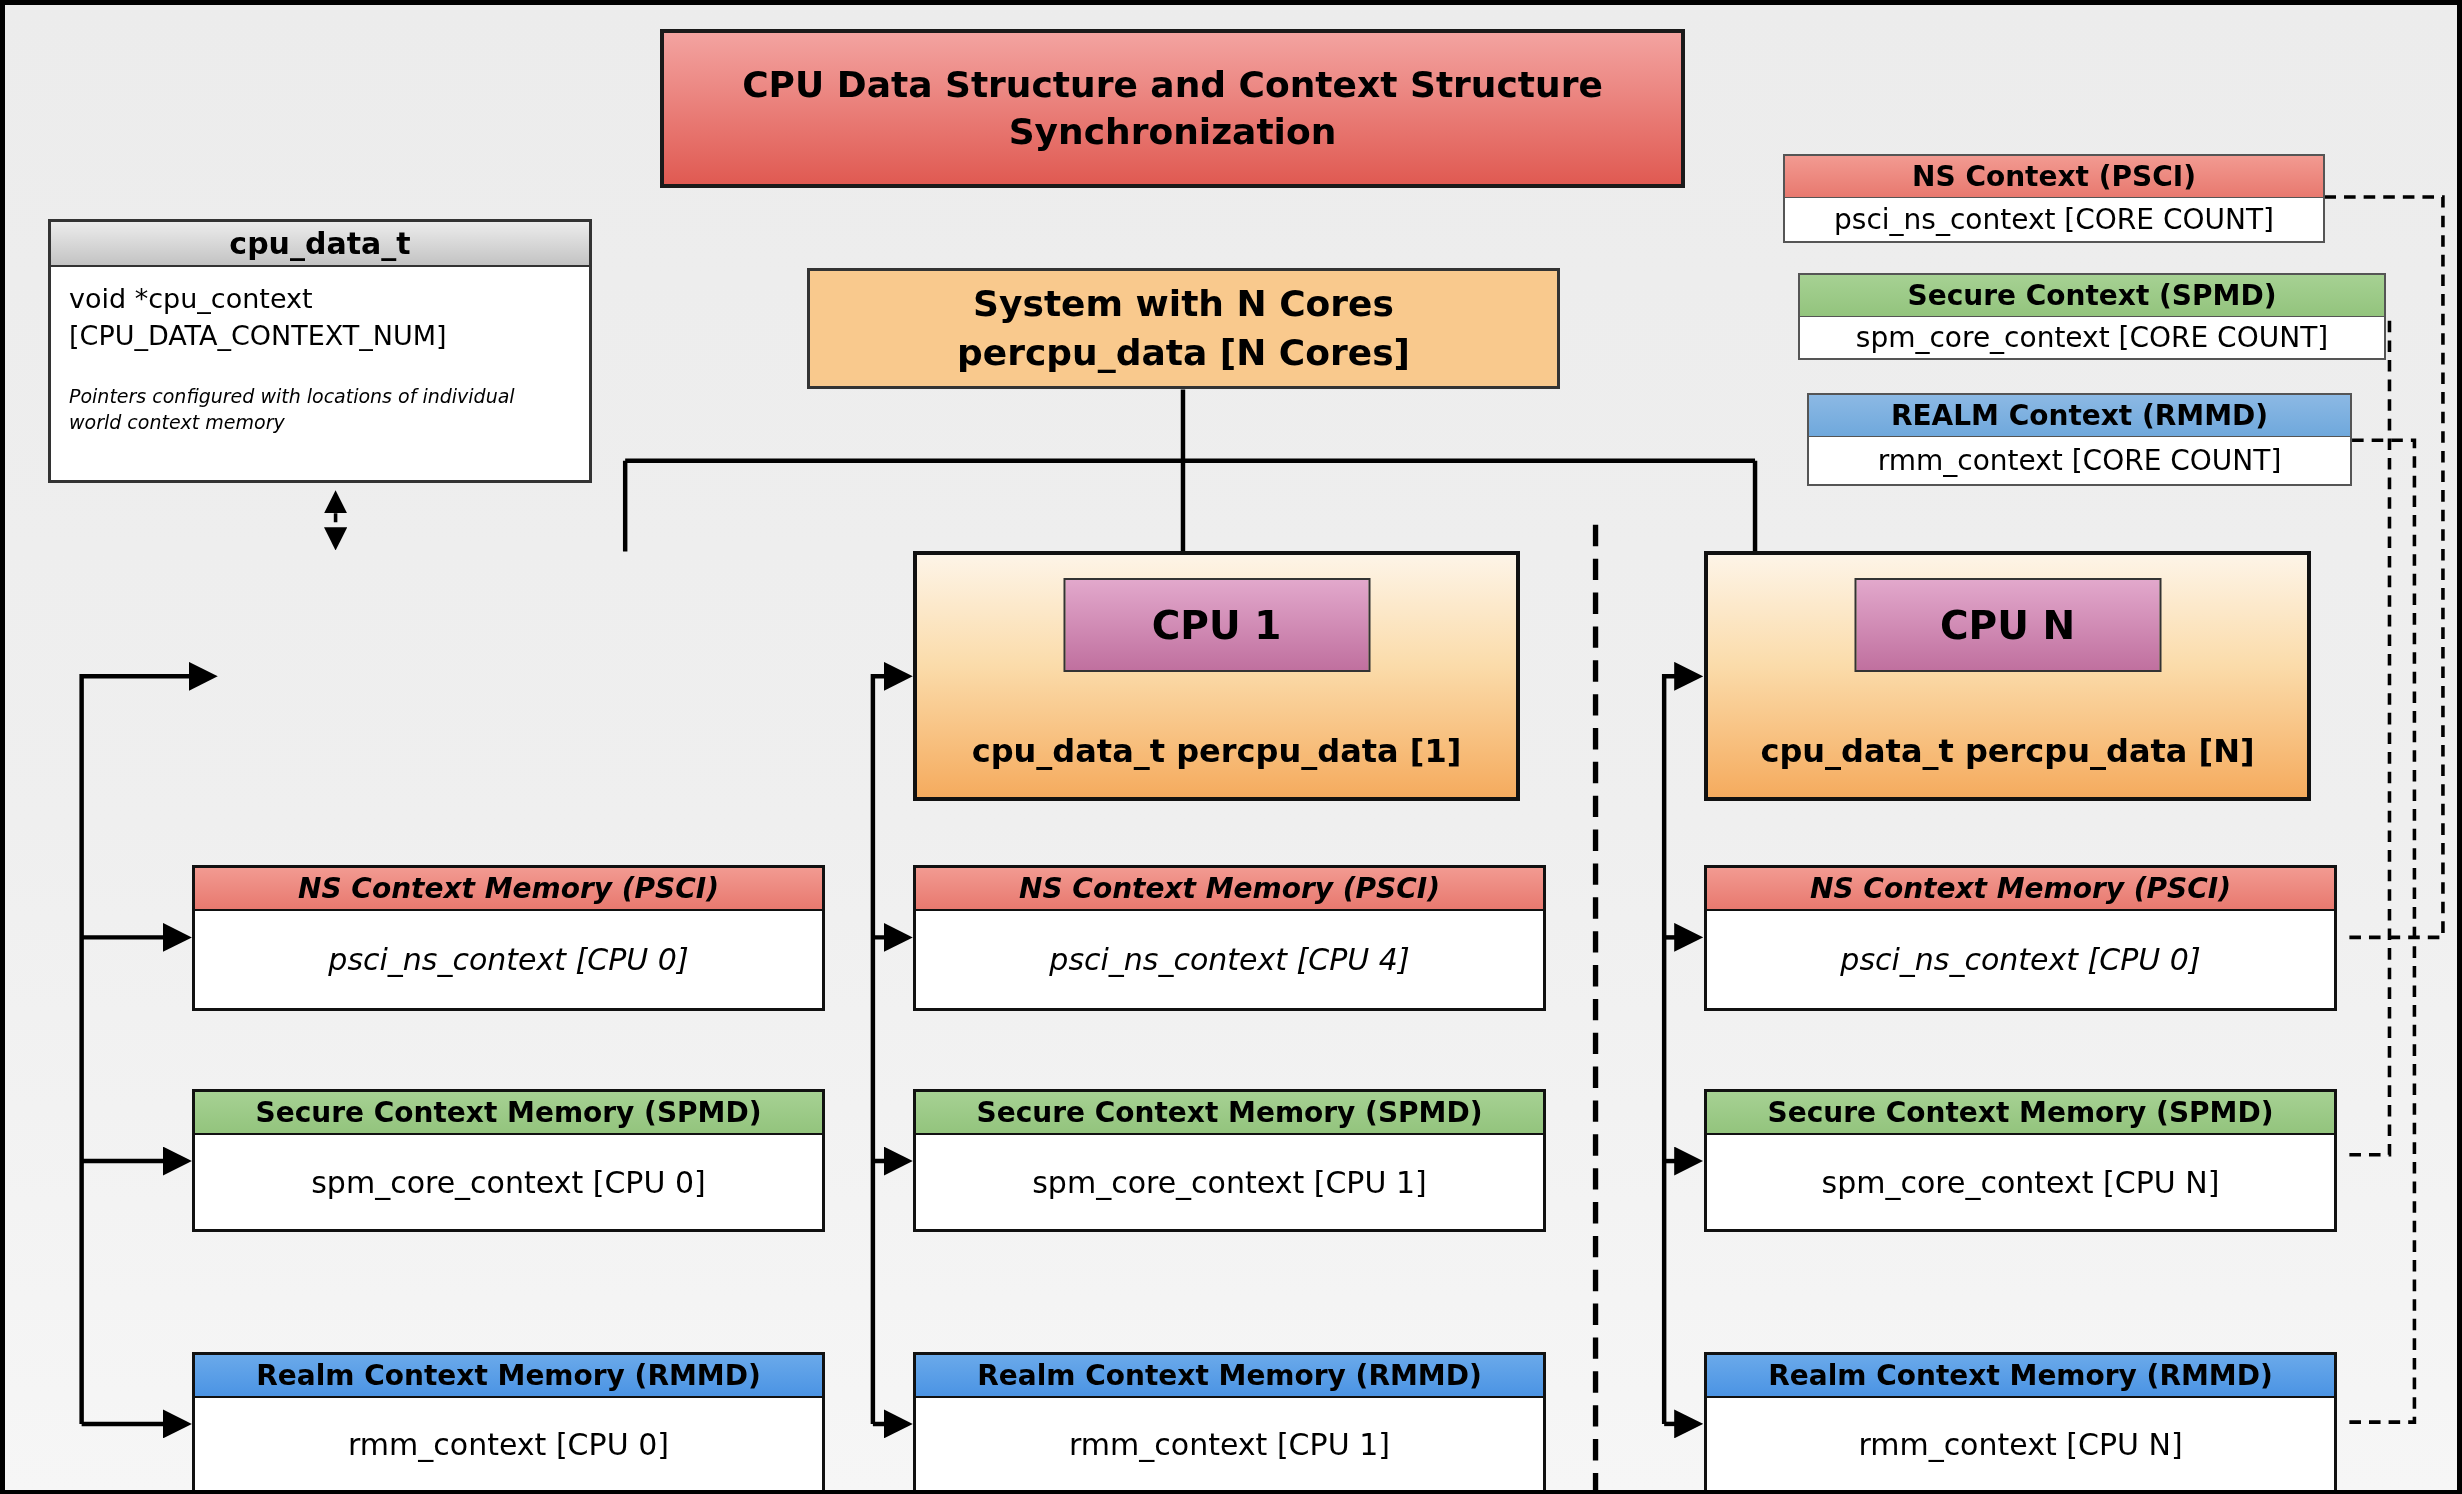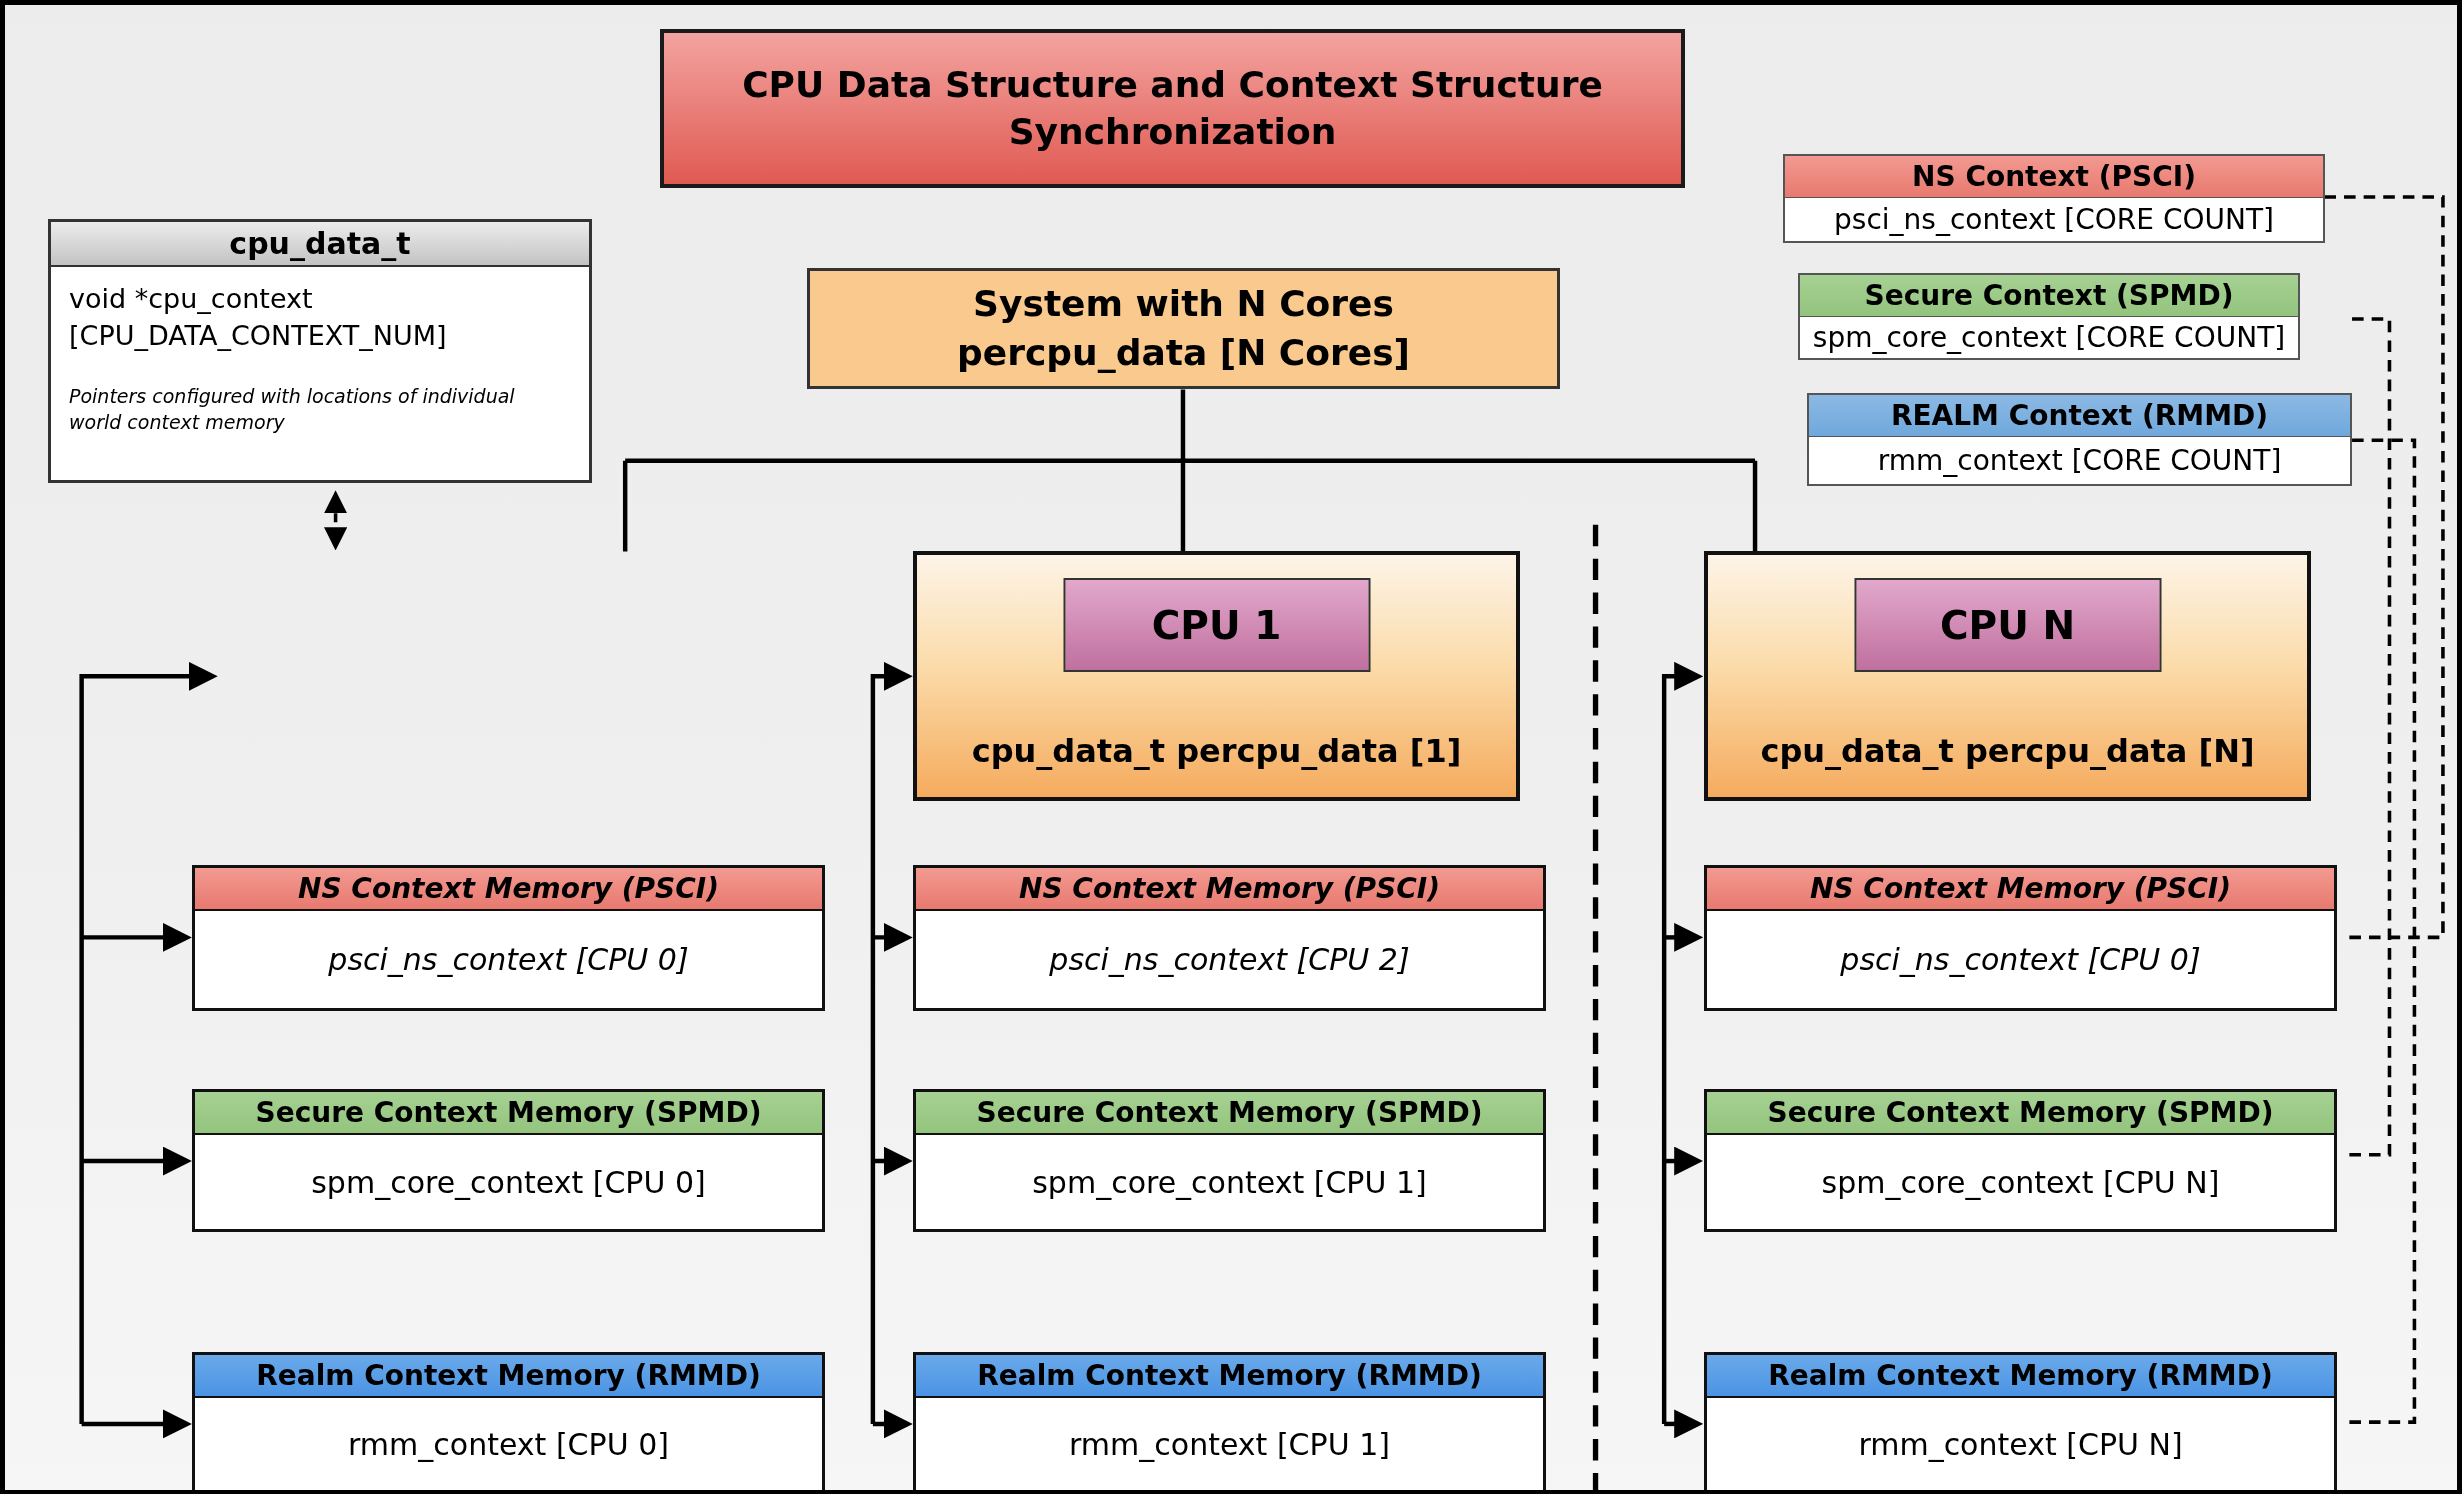--- a/index.html
+++ b/index.html
@@ -41,21 +41,21 @@
   .system-box{
     left:802px;top:263px;width:753px;height:121px;
     border:3.6px solid #333;background:var(--c-orange,#f9c98d);
     display:flex;flex-direction:column;align-items:center;justify-content:center;
     font-size:36px;font-weight:700;line-height:1.35;
   }
 
   
   .legend{border:2.7px solid #555;background:#fff;}
   .legend-1{left:1778px;top:149px;width:542px;height:89px;}
-  .legend-2{left:1793px;top:268px;width:502px;height:87px;}
+  .legend-2{left:1793px;top:268px;width:588px;height:87px;}
   .legend-3{left:1802px;top:388px;width:545px;height:93px;}
   .legend-header{
     height:41px;border-bottom:1.8px solid #555;
     display:flex;align-items:center;justify-content:center;
     font-size:28px;font-weight:700;
   }
   .legend-body{
     flex:1;display:flex;align-items:center;justify-content:center;
     font-size:28px;height:43px;
   }
@@ -190,21 +190,21 @@
     <div class="membox-header hdr-sec">Secure Context Memory (SPMD)</div>
     <div class="membox-body">spm_core_context [CPU 0]</div>
   </div>
   <div class="box membox m-col0 row-realm">
     <div class="membox-header hdr-realm">Realm Context Memory (RMMD)</div>
     <div class="membox-body">rmm_context [CPU 0]</div>
   </div>
 
   <div class="box membox m-col1 row-ns">
     <div class="membox-header hdr-ns">NS Context Memory (PSCI)</div>
-    <div class="membox-body">psci_ns_context [CPU 2]</div>
+    <div class="membox-body">psci_ns_context [CPU 4]</div>
   </div>
   <div class="box membox m-col1 row-sec">
     <div class="membox-header hdr-sec">Secure Context Memory (SPMD)</div>
     <div class="membox-body">spm_core_context [CPU 1]</div>
   </div>
   <div class="box membox m-col1 row-realm">
     <div class="membox-header hdr-realm">Realm Context Memory (RMMD)</div>
     <div class="membox-body">rmm_context [CPU 1]</div>
   </div>
 

